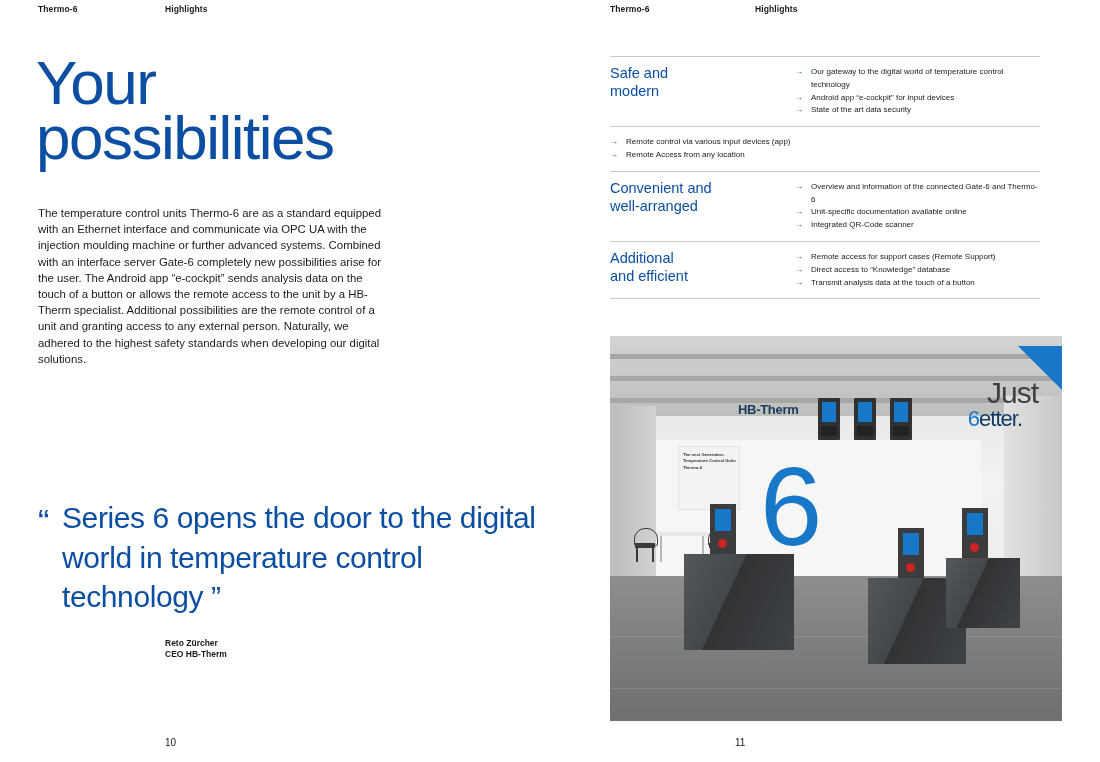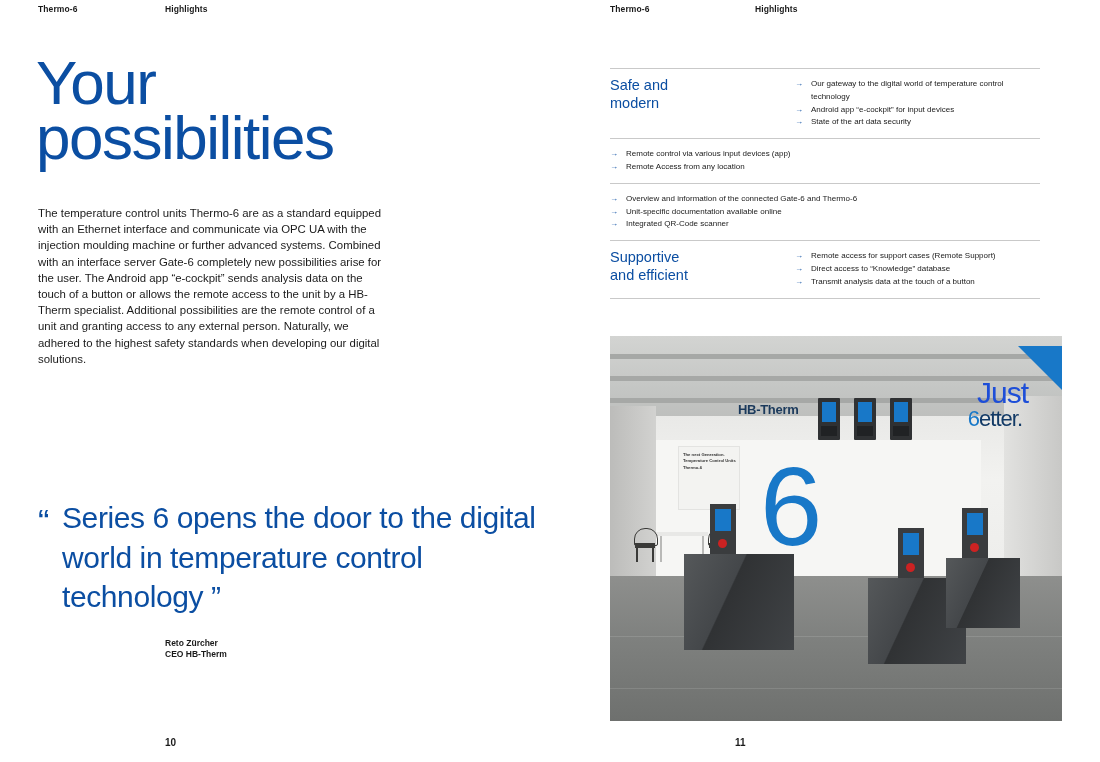--- a/index.html
+++ b/index.html
@@ -41,21 +41,21 @@
   .runhead-a { left: 38px; }
   .runhead-b { left: 165px; }
   .runhead-c { left: 60px; }
   .runhead-d { left: 205px; }
 
   
   .pagenum {
     position: absolute;
     bottom: 14px;
     font-size: 10px;
-    font-weight: bold;
+    font-weight: normal;
     color: #1a1a1a;
   }
   .pagenum-left { left: 165px; }
   .pagenum-right { left: 185px; }
 
   
   .headline {
     position: absolute;
     left: 36px;
     top: 56px;
@@ -107,21 +107,21 @@
     font-size: 8.5px;
     line-height: 1.35;
     font-weight: bold;
     color: #1a1a1a;
   }
 
   
   .features {
     position: absolute;
     left: 60px;
-    top: 68px;
+    top: 56px;
     width: 430px;
   }
   .feature-row {
     position: relative;
     display: flex;
     border-bottom: 1px solid #c9c9c9;
     padding: 6px 0 9px 0;
     min-height: 44px;
     box-sizing: border-box;
   }
@@ -192,22 +192,22 @@
   }
   .ph-rcorner {
     position: absolute; right: 0; top: 60px; width: 58px; height: 220px;
     background: linear-gradient(270deg,#c8c8c6 0%, #e2e2e0 100%);
   }
   .ph-logo {
     position: absolute; left: 128px; top: 66px;
     font-size: 13px; font-weight: bold; color: #1b3a5c; letter-spacing: -0.3px;
   }
   .ph-just {
-    position: absolute; right: 34px; top: 42px;
-    font-size: 30px; color: #1d4ed8; letter-spacing: -1px; line-height: 1;
+    position: absolute; right: 24px; top: 42px;
+    font-size: 30px; color: #404040; letter-spacing: -1px; line-height: 1;
   }
   .ph-better {
     position: absolute; right: 40px; top: 72px;
     font-size: 22px; color: #123a66; letter-spacing: -1px; line-height: 1; margin-left: 38px;
   }
   .ph-better .six { color: #1878c8; }
   .ph-bigsix {
     position: absolute; left: 150px; top: 115px;
     font-size: 112px; color: #1878c8; line-height: 1; font-weight: normal;
     letter-spacing: -4px;
@@ -343,39 +343,43 @@
             <span class="feature-item-label">Remote control via various input devices (app)</span>
           </div>
           <div class="feature-item">
             <span class="arrow">→</span>
             <span class="feature-item-label">Remote Access from any location</span>
           </div>
         </div>
       </div>
 
       <div class="feature-row">
+        <div class="feature-title">
+          <span>Convenient and</span>
+          <span class="t2">well-arranged</span>
+        </div>
         <div class="feature-items">
           <div class="feature-item">
             <span class="arrow">→</span>
             <span class="feature-item-label">Overview and information of the connected Gate-6 and Thermo-6</span>
           </div>
           <div class="feature-item">
             <span class="arrow">→</span>
             <span class="feature-item-label">Unit-specific documentation available online</span>
           </div>
           <div class="feature-item">
             <span class="arrow">→</span>
             <span class="feature-item-label">Integrated QR-Code scanner</span>
           </div>
         </div>
       </div>
 
       <div class="feature-row">
         <div class="feature-title">
-          <span>Supportive</span>
+          <span>Additional</span>
           <span class="t2">and efficient</span>
         </div>
         <div class="feature-items">
           <div class="feature-item">
             <span class="arrow">→</span>
             <span class="feature-item-label">Remote access for support cases (Remote Support)</span>
           </div>
           <div class="feature-item">
             <span class="arrow">→</span>
             <span class="feature-item-label">Direct access to “Knowledge” database</span>

